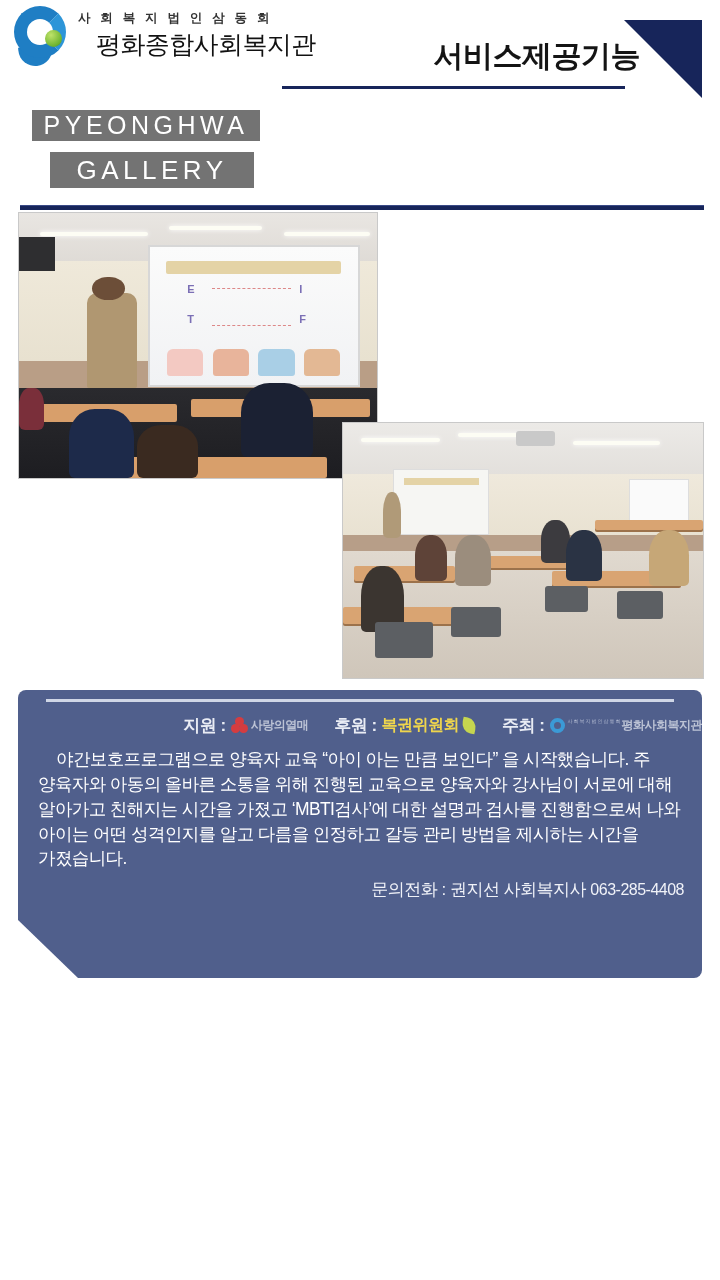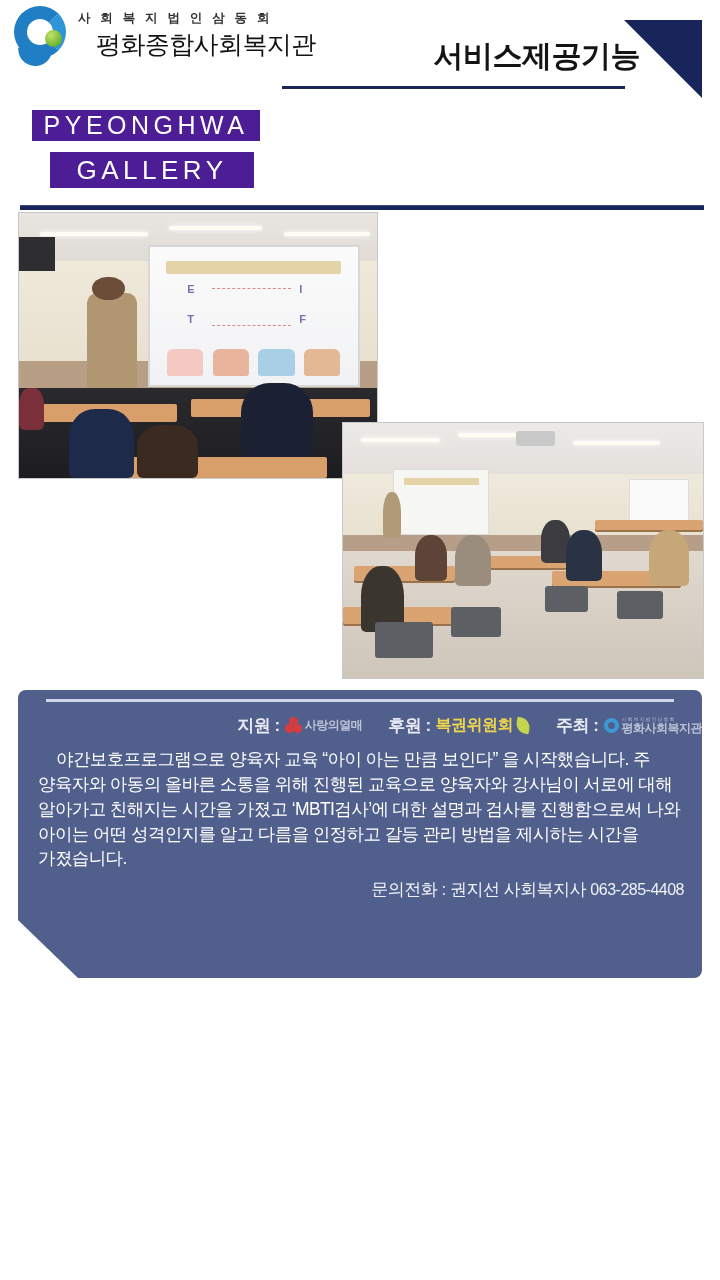--- a/index.html
+++ b/index.html
@@ -46,21 +46,21 @@
     font-weight:600;white-space:nowrap;
   }
   .logo-main{
     position:absolute;left:52px;top:24px;
     font-size:25px;font-weight:400;color:#111;
     letter-spacing:-0.6px;white-space:nowrap;margin-left:32px;
   }
 
   
   .tag-box{
-    position:absolute;background:#4c1d95;color:#fff;
+    position:absolute;background:#737373;color:#fff;
     font-family:"Liberation Sans",sans-serif;
     font-weight:500;
     display:flex;align-items:center;justify-content:center;
     letter-spacing:4.5px;
   }
   .tag-pyeonghwa{left:32px;top:110px;width:228px;height:31px;font-size:25px;}
   .tag-gallery{left:50px;top:152px;width:204px;height:36px;font-size:26px;}
 
   
   .header-title{
@@ -168,21 +168,21 @@
   .fruit span:nth-child(1){left:4px;top:0;}
   .fruit span:nth-child(2){left:0;top:7px;}
   .fruit span:nth-child(3){left:8px;top:7px;}
   .sp-text{font-size:12px;font-weight:800;color:#c6ccdc;letter-spacing:-0.5px;}
   .sp-text-faint{font-size:16px;font-weight:800;color:#fde047;letter-spacing:-0.5px;}
   .leaf{width:14px;height:15px;background:#cfe04a;border-radius:0 70% 0 70%;transform:rotate(12deg);}
   .ring-mini{
     width:15px;height:15px;border-radius:50%;
     border:4px solid #3aa0dd;box-sizing:border-box;
   }
-  .sp-stack{display:flex;flex-direction:column;line-height:1;}
+  .sp-stack{display:flex;flex-direction:row;line-height:1;}
   .sp-tiny{font-size:5px;color:#b9c1d6;letter-spacing:1px;}
   .info-body{
     margin:8px 20px 0 20px;
     font-size:17.5px;line-height:1.42;color:#ffffff;
     letter-spacing:-0.6px;text-indent:18px;
     word-break:keep-all;
   }
   .info-contact{
     margin:7px 18px 0 0;text-align:right;
     font-size:17px;color:#f0f2f8;letter-spacing:-0.5px;

